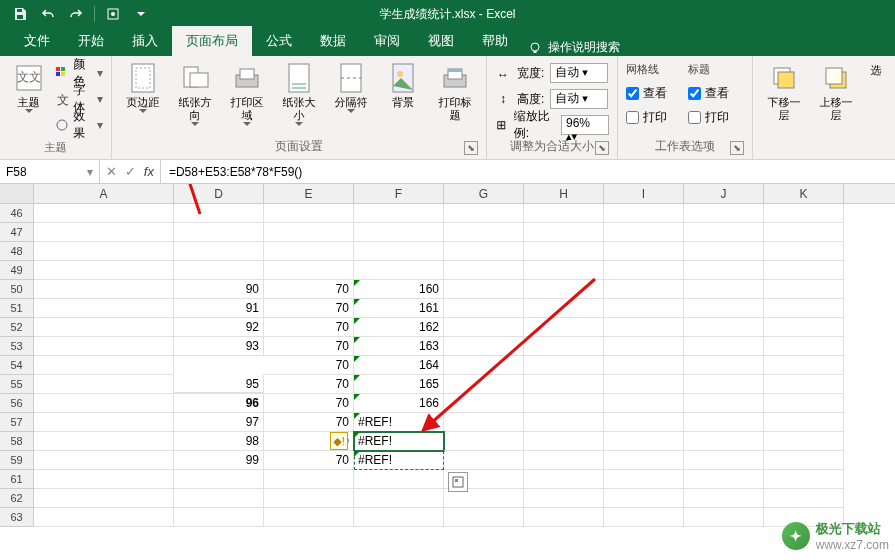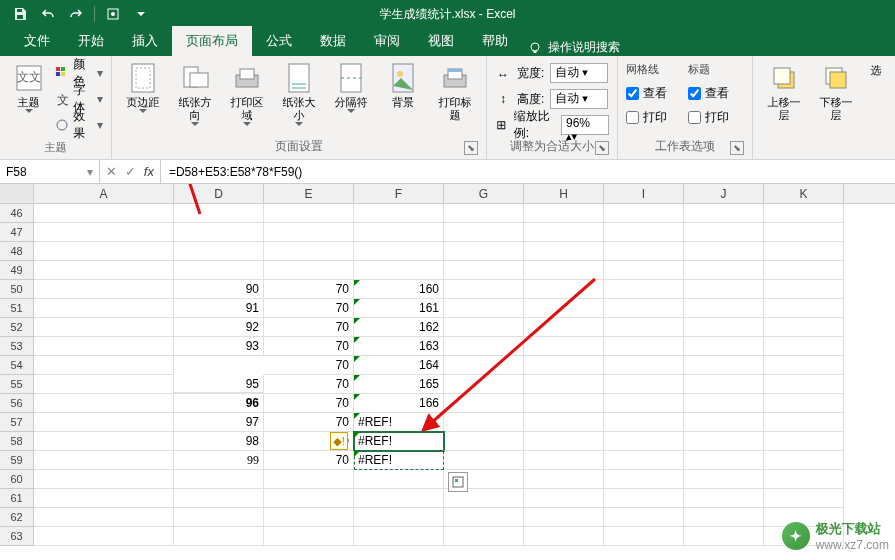--- a/index.html
+++ b/index.html
@@ -301,34 +301,34 @@
       </div>
     </div>
     <div class="group-label"><span>工作表选项</span><div class="group-launcher">⬊</div></div>
   </div>
 
   <div class="group" style="border-right:none">
     <div class="group-body">
       <div class="big-btn">
           <div class="ico">
             <svg width="28" height="28">
+              <rect x="4" y="4" width="16" height="16" fill="#ffe" stroke="#888"></rect>
+              <rect x="8" y="8" width="16" height="16" fill="#fd6" stroke="#888"></rect>
+            </svg>
+          </div>
+          <div class="lbl">下移一层</div>
+        </div>
+      <div class="big-btn">
+          <div class="ico">
+            <svg width="28" height="28">
               <rect x="8" y="8" width="16" height="16" fill="#fd6" stroke="#888"></rect>
               <rect x="4" y="4" width="16" height="16" fill="#ffe" stroke="#888"></rect>
             </svg>
           </div>
           <div class="lbl">上移一层</div>
-        </div>
-      <div class="big-btn">
-          <div class="ico">
-            <svg width="28" height="28">
-              <rect x="4" y="4" width="16" height="16" fill="#ffe" stroke="#888"></rect>
-              <rect x="8" y="8" width="16" height="16" fill="#fd6" stroke="#888"></rect>
-            </svg>
-          </div>
-          <div class="lbl">下移一层</div>
         </div>
       <div class="big-btn" style="width:22px">
           <div class="lbl">选</div>
         </div>
     </div>
     <div class="group-label"></div>
   </div>
 </div>
 
 <div class="formula-bar">
@@ -512,35 +512,23 @@
         <div class="cell green-tri txt-left sel-cell" style="width: 90px;">#REF!</div>
         <div class="cell" style="width: 80px;"></div>
         <div class="cell" style="width: 80px;"></div>
         <div class="cell" style="width: 80px;"></div>
         <div class="cell" style="width: 80px;"></div>
         <div class="cell" style="width: 80px;"></div>
       </div>
       <div class="row">
         <div class="rh">59</div>
         <div class="cell" style="width: 140px;"></div>
-        <div class="cell" style="width: 90px; font-family: Liberation Serif, serif;">99</div>
+        <div class="cell" style="width: 90px;">99</div>
         <div class="cell" style="width: 90px;">70</div>
         <div class="cell green-tri txt-left sel-cell-dash" style="width: 90px;">#REF!</div>
-        <div class="cell" style="width: 80px;"></div>
-        <div class="cell" style="width: 80px;"></div>
-        <div class="cell" style="width: 80px;"></div>
-        <div class="cell" style="width: 80px;"></div>
-        <div class="cell" style="width: 80px;"></div>
-      </div>
-      <div class="row">
-        <div class="rh">60</div>
-        <div class="cell" style="width: 140px;"></div>
-        <div class="cell" style="width: 90px;"></div>
-        <div class="cell" style="width: 90px;"></div>
-        <div class="cell" style="width: 90px;"></div>
         <div class="cell" style="width: 80px;"></div>
         <div class="cell" style="width: 80px;"></div>
         <div class="cell" style="width: 80px;"></div>
         <div class="cell" style="width: 80px;"></div>
         <div class="cell" style="width: 80px;"></div>
       </div>
       <div class="row">
         <div class="rh">61</div>
         <div class="cell" style="width: 140px;"></div>
         <div class="cell" style="width: 90px;"></div>

